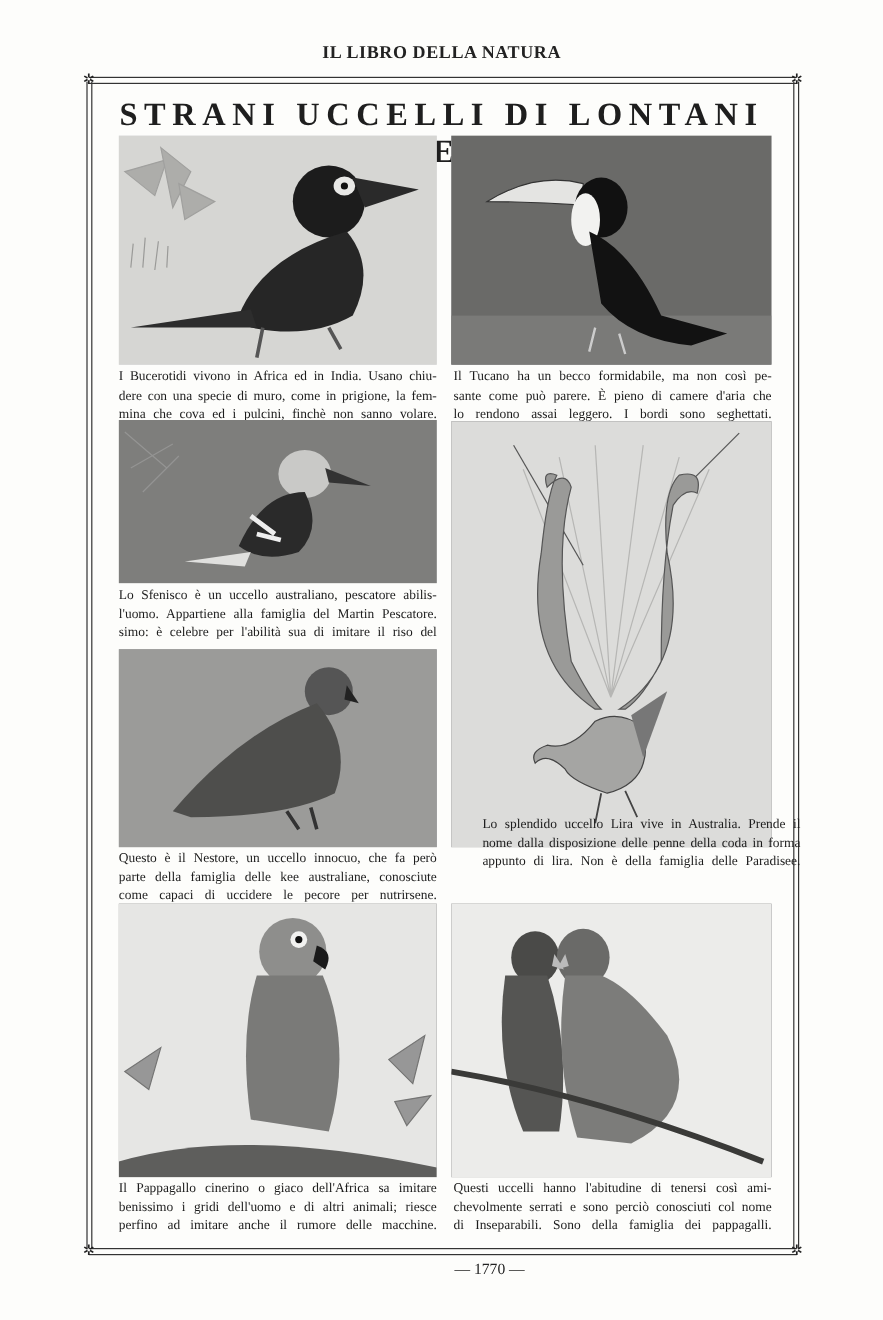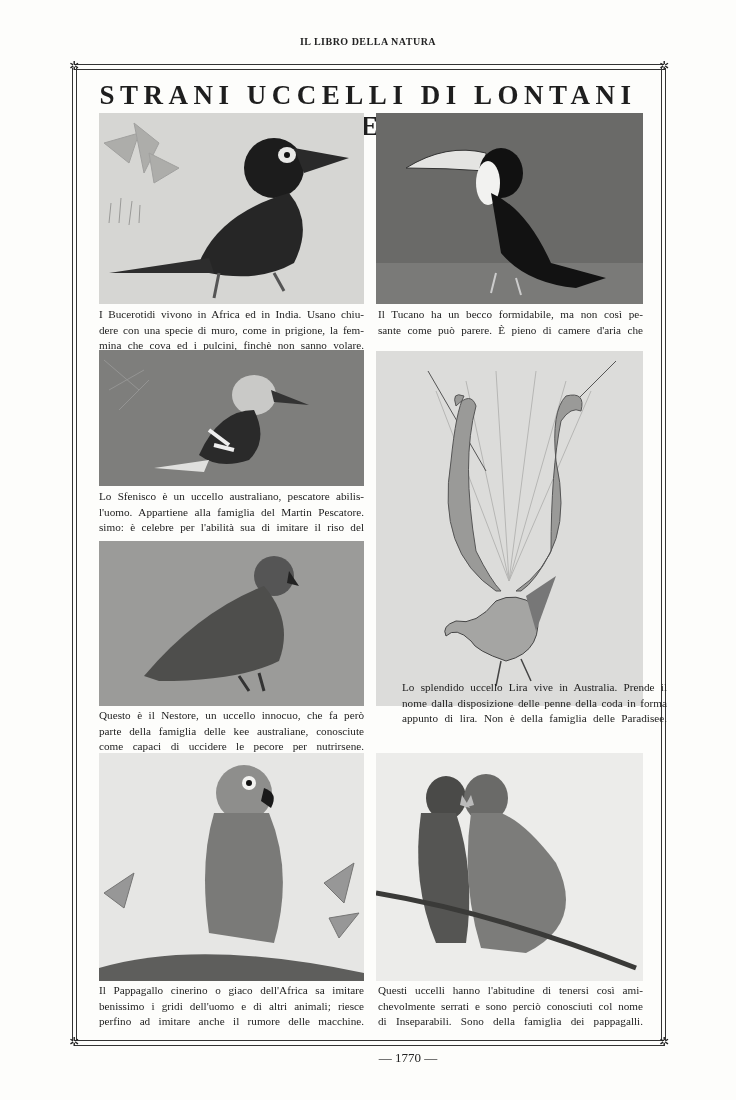--- a/index.html
+++ b/index.html
@@ -2,21 +2,21 @@
 <html><head>
 <meta charset="utf-8">
 <style>
   html, body { margin: 0; padding: 0; }
   body {
     width: 736px; height: 1100px; background: #fdfdfb; position: relative; overflow: hidden;
     font-family: "DejaVu Serif", serif; color: #1a1a1a;
   }
   .running-head {
     position: absolute; top: 36px; left: 0; width: 736px; text-align: center;
-    font-family: "Liberation Serif", serif; font-weight: bold; font-size: 10px; letter-spacing: 0.5px; color: #222;
+    font-family: "Liberation Serif", serif; font-weight: bold; font-size: 15px; letter-spacing: 0.5px; color: #222;
   }
   .frame-top, .frame-bottom {
     position: absolute; left: 74px; width: 590px; height: 4px;
     border-top: 1px solid #333; border-bottom: 1px solid #333;
   }
   .frame-top { top: 64px; }
   .frame-bottom { top: 1040px; }
   .frame-left, .frame-right {
     position: absolute; top: 68px; width: 3px; height: 972px;
     border-left: 1px solid #333; border-right: 1px solid #333;
@@ -92,20 +92,21 @@
     <path d="M30 55 Q70 30 110 40 L110 58 Q70 55 30 55 Z" fill="#e4e4e2" stroke="#333"></path>
     <ellipse cx="125" cy="60" rx="22" ry="25" fill="#111"></ellipse>
     <ellipse cx="112" cy="70" rx="12" ry="22" fill="#f2f2f0"></ellipse>
     <path d="M115 80 Q150 95 175 150 L230 165 L200 175 Q150 170 125 140 Z" fill="#121212"></path>
     <path d="M120 160 L115 180 M140 165 L145 182" stroke="#ccc" stroke-width="2"></path>
   </svg>
 </div>
 <div class="caption" style="left:378px;top:307px;width:265px;">
   <span>Il Tucano ha un becco formidabile, ma non così pe-</span>
   <span>sante come può parere. È pieno di camere d'aria che</span>
+  <span>lo rendono assai leggero. I bordi sono seghettati.</span>
 </div>
 
 <div class="photo" style="left:99px;top:350px;width:265px;height:136px;">
   <svg viewBox="0 0 265 136" preserveAspectRatio="none">
     <rect width="265" height="136" fill="#7e7e7c"></rect>
     <g stroke="#aaa" opacity="0.5">
         <path d="M5 10 L40 40 M10 40 L45 20 M20 60 L50 30"></path>
       </g>
     <ellipse cx="155" cy="45" rx="22" ry="20" fill="#c9c9c7"></ellipse>
     <path d="M172 40 L210 55 L175 52 Z" fill="#333"></path>

